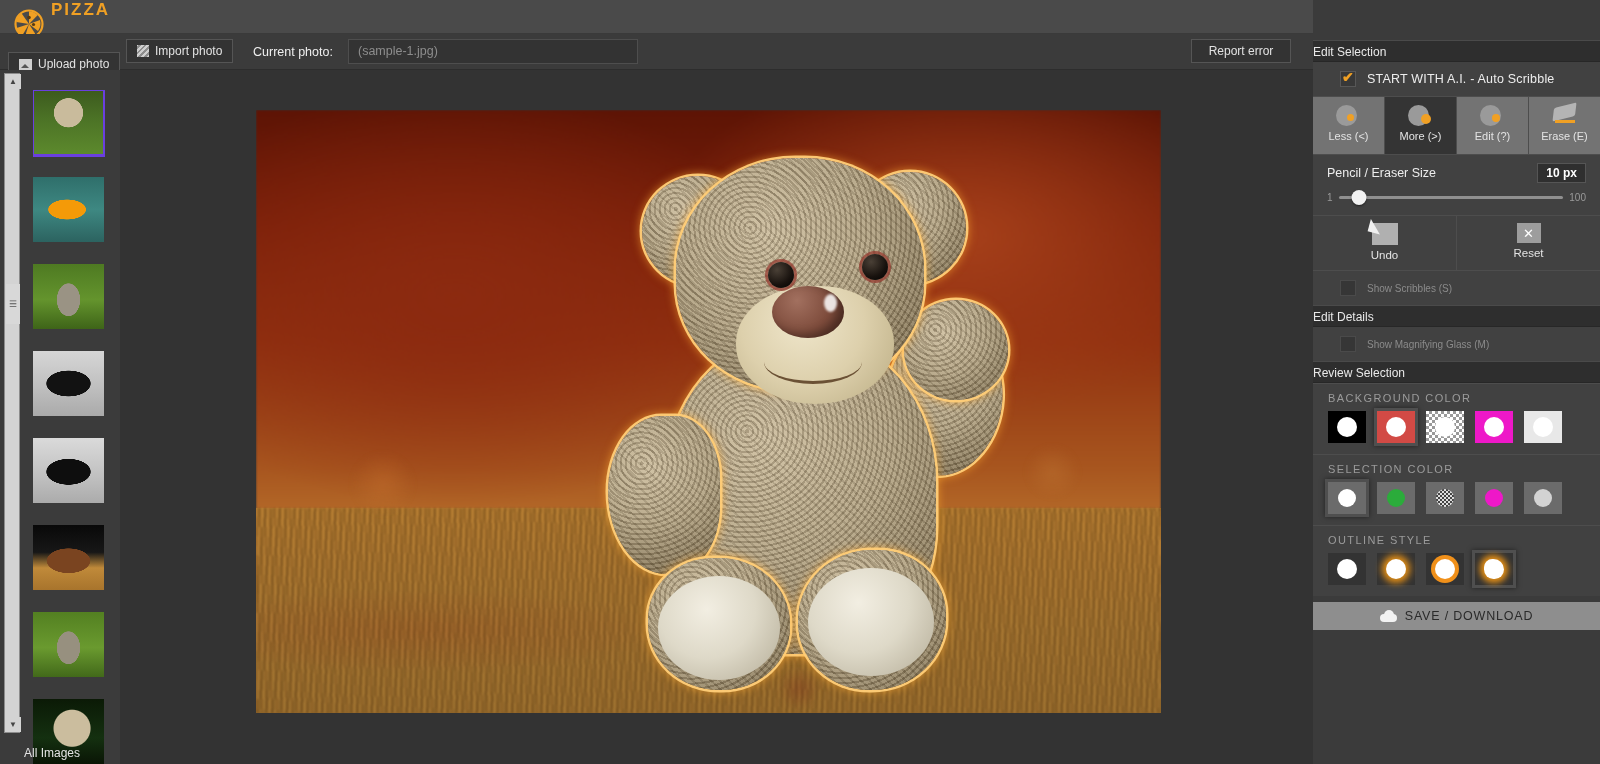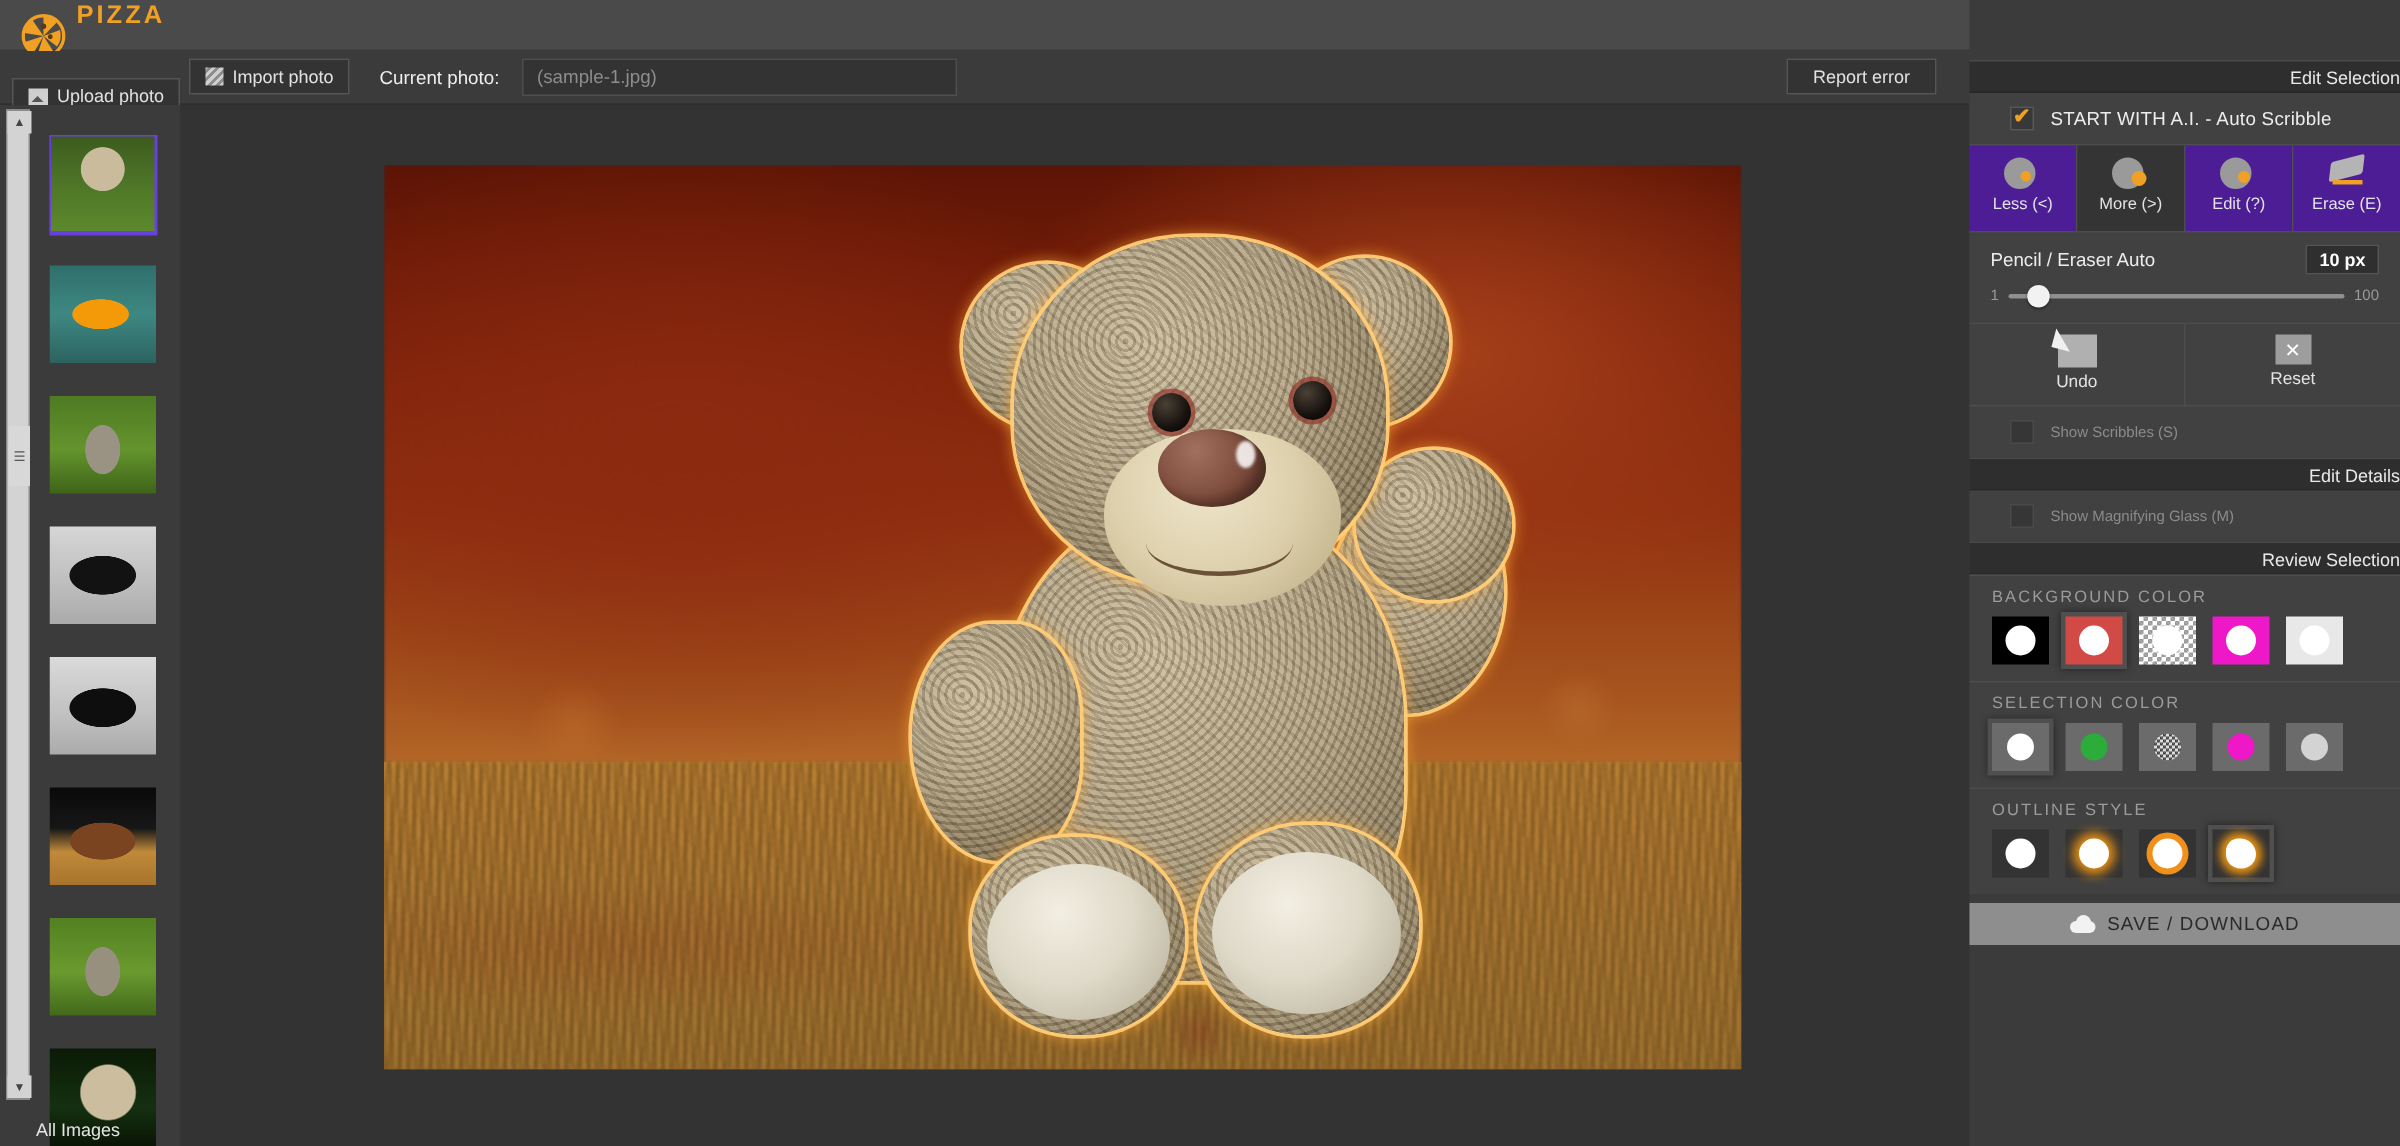--- a/index.html
+++ b/index.html
@@ -202,40 +202,40 @@
   }
   .b-eye-l { left: 182px; top: 104px; }
   .b-eye-r { left: 276px; top: 96px; }
 
   
   .rightpanel {
     position: absolute; right: 0; top: 0; width: 287px; height: 764px;
     background: #3b3b3b;
   }
   .section-head {
-    height: 22px; line-height: 22px; text-align: right;
+    height: 22px; line-height: 22px; text-align: left;
     background: #2e2e2e; color: #e9e9e9; font-size: 12px;
     border-top: 1px solid #4a4a4a; border-bottom: 1px solid #272727;
   }
 
   .ai-row {
     display: flex; align-items: center; gap: 11px;
     padding: 9px 0 9px 27px; background: #414141;
   }
   .chk {
     width: 16px; height: 16px; background: #383838;
     border: 1px solid #575757; position: relative; cursor: pointer; flex: 0 0 auto;
   }
   .chk.on::after {
     content: "✔"; position: absolute; left: 1px; top: -3px;
     color: #f0a024; font-size: 14px; font-weight: bold;
   }
   .ai-label { font-size: 12.5px; color: #ededed; letter-spacing: .2px; }
 
-  .tool-row { display: flex; background: #4c1d95; border-top: 1px solid #4d4d4d; }
+  .tool-row { display: flex; background: #737373; border-top: 1px solid #4d4d4d; }
   .tool {
     flex: 1; height: 57px; padding-top: 6px;
     display: flex; flex-direction: column; align-items: center; gap: 3px;
     border-right: 1px solid #4d4d4d; cursor: pointer;
   }
   .tool:last-child { border-right: 0; }
   .tool.active { background: #343434; }
   .tool-label { font-size: 11px; color: #e3e3e3; }
   .pencil-ico { width: 28px; height: 24px; position: relative; }
   .pencil-ico .ball {
@@ -493,21 +493,21 @@
           <div class="erase-ico">
             <div class="body"></div>
             <div class="bar"></div>
           </div>
           <div class="tool-label">Erase (E)</div>
         </div>
       </div>
 
     <div class="size-block">
       <div class="size-top">
-        <div class="size-label">Pencil / Eraser Auto</div>
+        <div class="size-label">Pencil / Eraser Size</div>
         <div class="size-val">10 px</div>
       </div>
       <div class="slider-row">
         <div class="slider-min">1</div>
         <div class="slider-track">
           <div class="slider-knob"></div>
         </div>
         <div class="slider-max">100</div>
       </div>
     </div>

